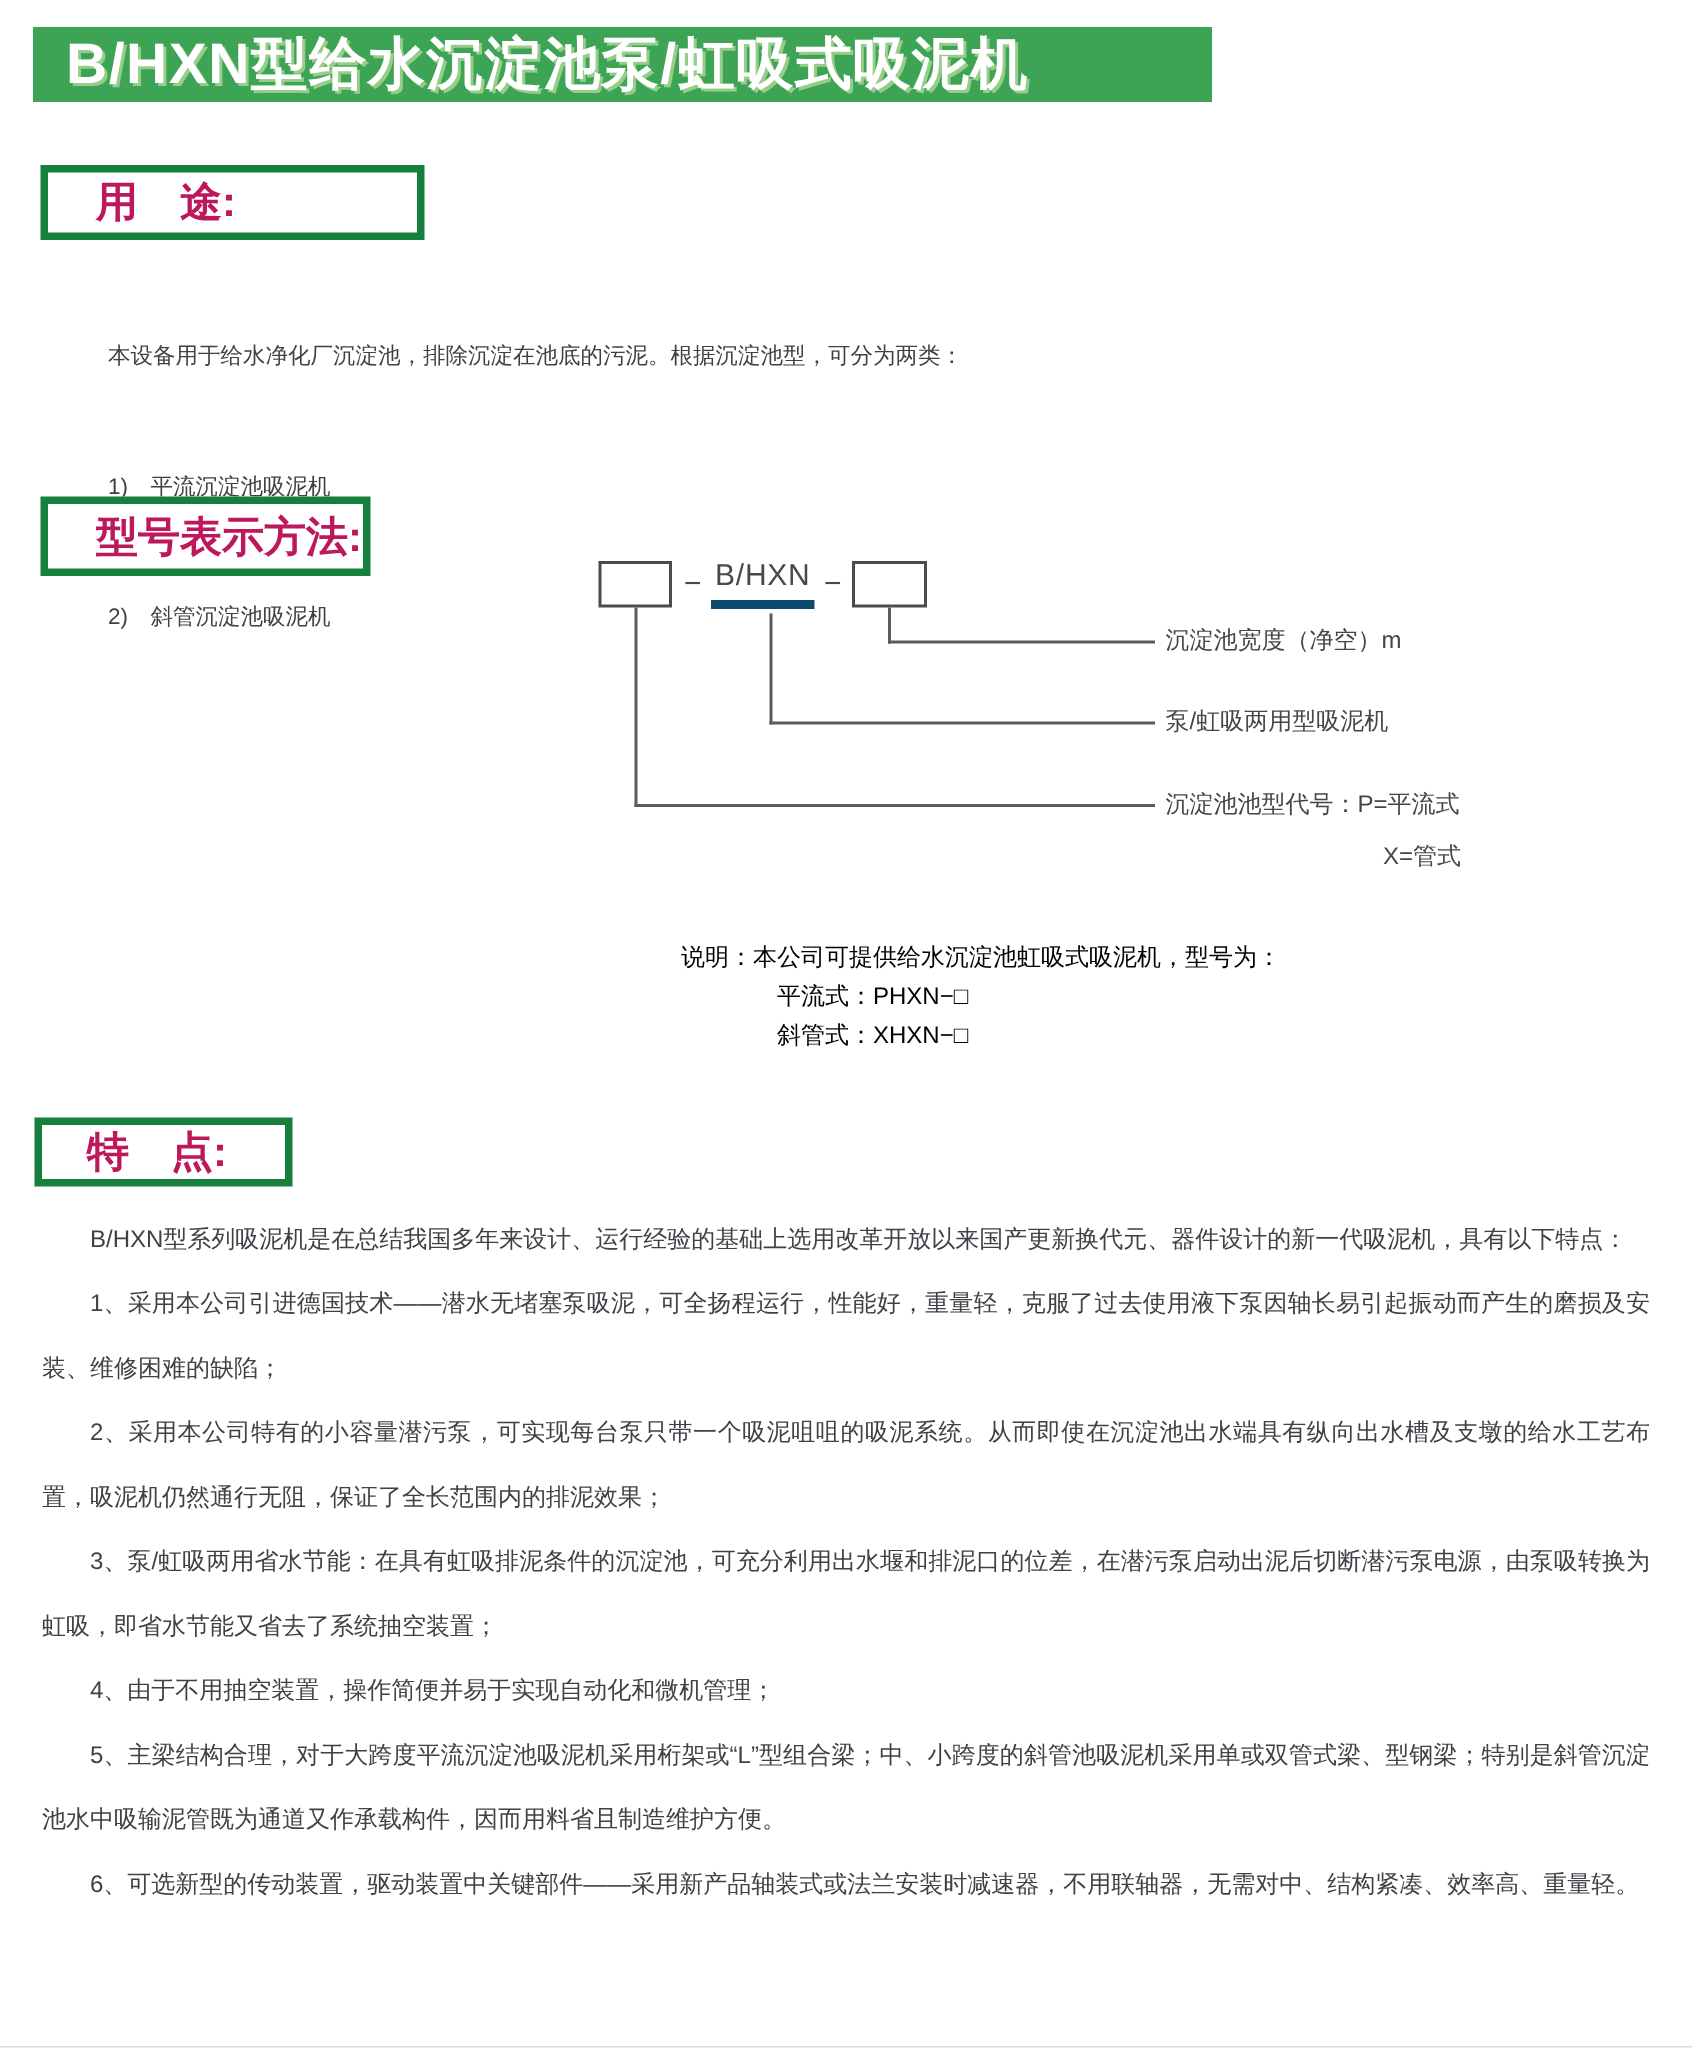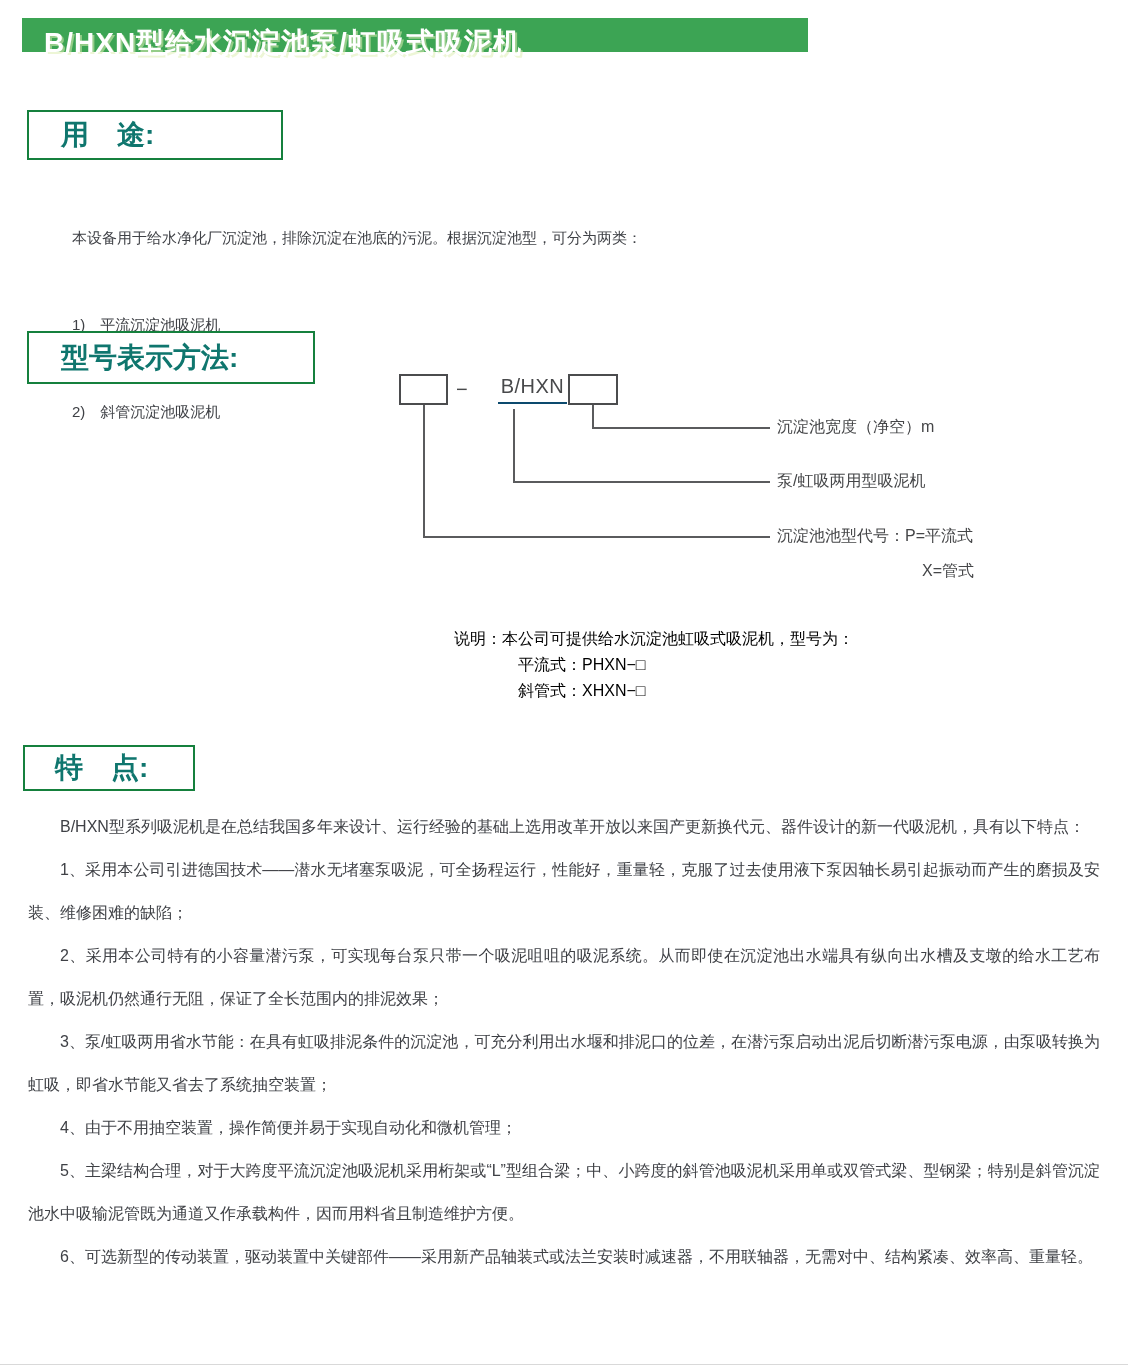--- a/index.html
+++ b/index.html
@@ -11,45 +11,45 @@
     margin: 0 auto;
     background: #ffffff;
     overflow: hidden;
     font-family: "Liberation Sans", sans-serif;
     color: #414244;
   }
   
   .banner {
     position: absolute;
     left: 22px; top: 18px;
-    width: 786px; height: 34px;
+    width: 786px; height: 50px;
     background: #3ca454;
     color: #ffffff;
-    font-size: 28px;
+    font-size: 38px;
     font-weight: bold;
     line-height: 50px;
     padding-left: 22px;
     letter-spacing: 1px;
     white-space: nowrap;
     text-shadow: 2px 2px 0 rgba(223,239,180,0.55);
   }
   
   .head-box {
     position: absolute;
-    border: 2px solid #15803d;
+    border: 5px solid #15803d;
     background: #ffffff;
-    color: #0f766e;
+    color: #be185d;
     font-weight: bold;
     font-size: 28px;
     white-space: nowrap;
     display: flex;
     align-items: center;
   }
   .head-purpose  { left: 27px; top: 110px; width: 256px; height: 50px; padding-left: 32px; }
-  .head-model    { left: 27px; top: 331px; width: 288px; height: 53px; padding-left: 32px; }
+  .head-model    { left: 27px; top: 331px; width: 220px; height: 53px; padding-left: 32px; }
   .head-features { left: 23px; top: 745px; width: 172px; height: 46px; padding-left: 30px; }
   
   .purpose-body {
     position: absolute;
     left: 72px; top: 165px;
     font-size: 15px;
     line-height: 29px;
     color: #3f4146;
     white-space: pre-wrap;
   }
@@ -62,23 +62,22 @@
   .dg-box-left  { left: 399px; top: 374px; width: 49px; height: 31px; }
   .dg-box-right { left: 568px; top: 374px; width: 50px; height: 31px; }
   .dg-code-row {
     position: absolute;
     left: 456px; top: 374px; height: 31px;
     display: flex; align-items: center; gap: 6px;
     font-size: 20px; color: #48494b;
   }
   .dg-code-row .code {
     padding: 0 3px 4px 3px;
-    border-bottom: 2px solid #0c4a6e;
+    border-bottom: 6px solid #0c4a6e;
     letter-spacing: 0.5px;
-    margin-left: 24px;
   }
   .dg-line { position: absolute; background: #5a5b5d; }
   .dg-v1 { left: 423px; top: 405px; width: 2px; height: 133px; }
   .dg-v2 { left: 513px; top: 409px; width: 2px; height: 74px;  }
   .dg-v3 { left: 592px; top: 405px; width: 2px; height: 24px;  }
   .dg-h1 { left: 592px; top: 427px; width: 178px; height: 2px; }
   .dg-h2 { left: 513px; top: 481px; width: 257px; height: 2px; }
   .dg-h3 { left: 423px; top: 536px; width: 347px; height: 2px; }
   .dg-label {
     position: absolute;

